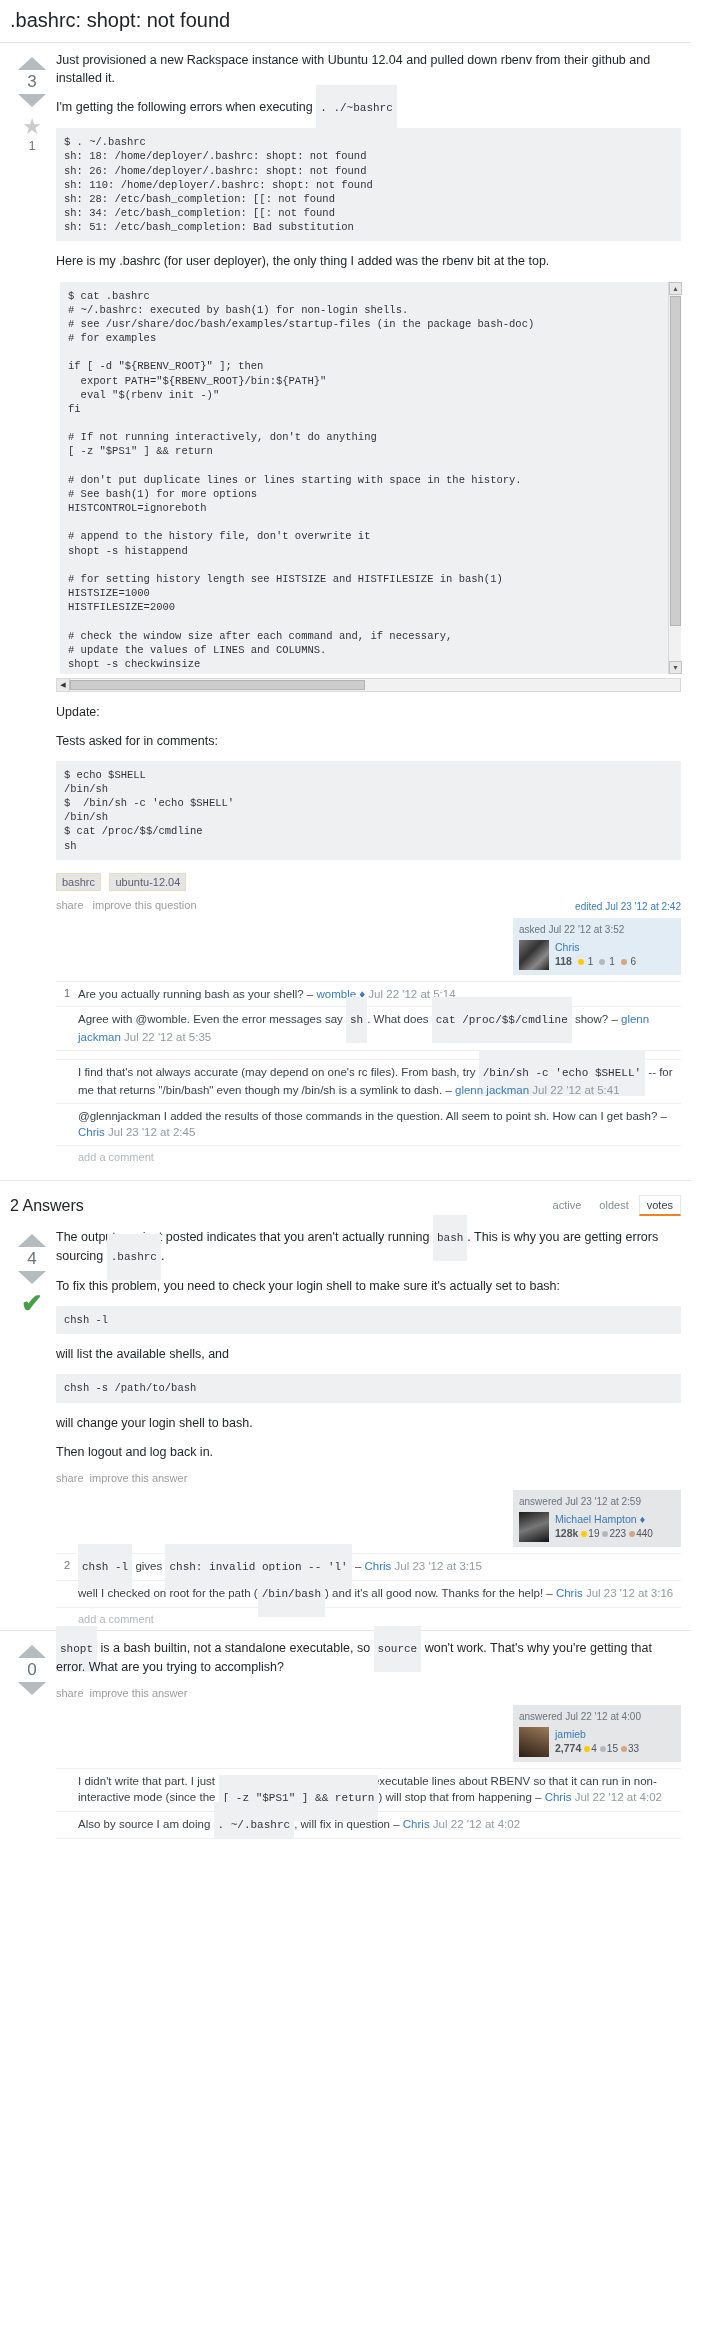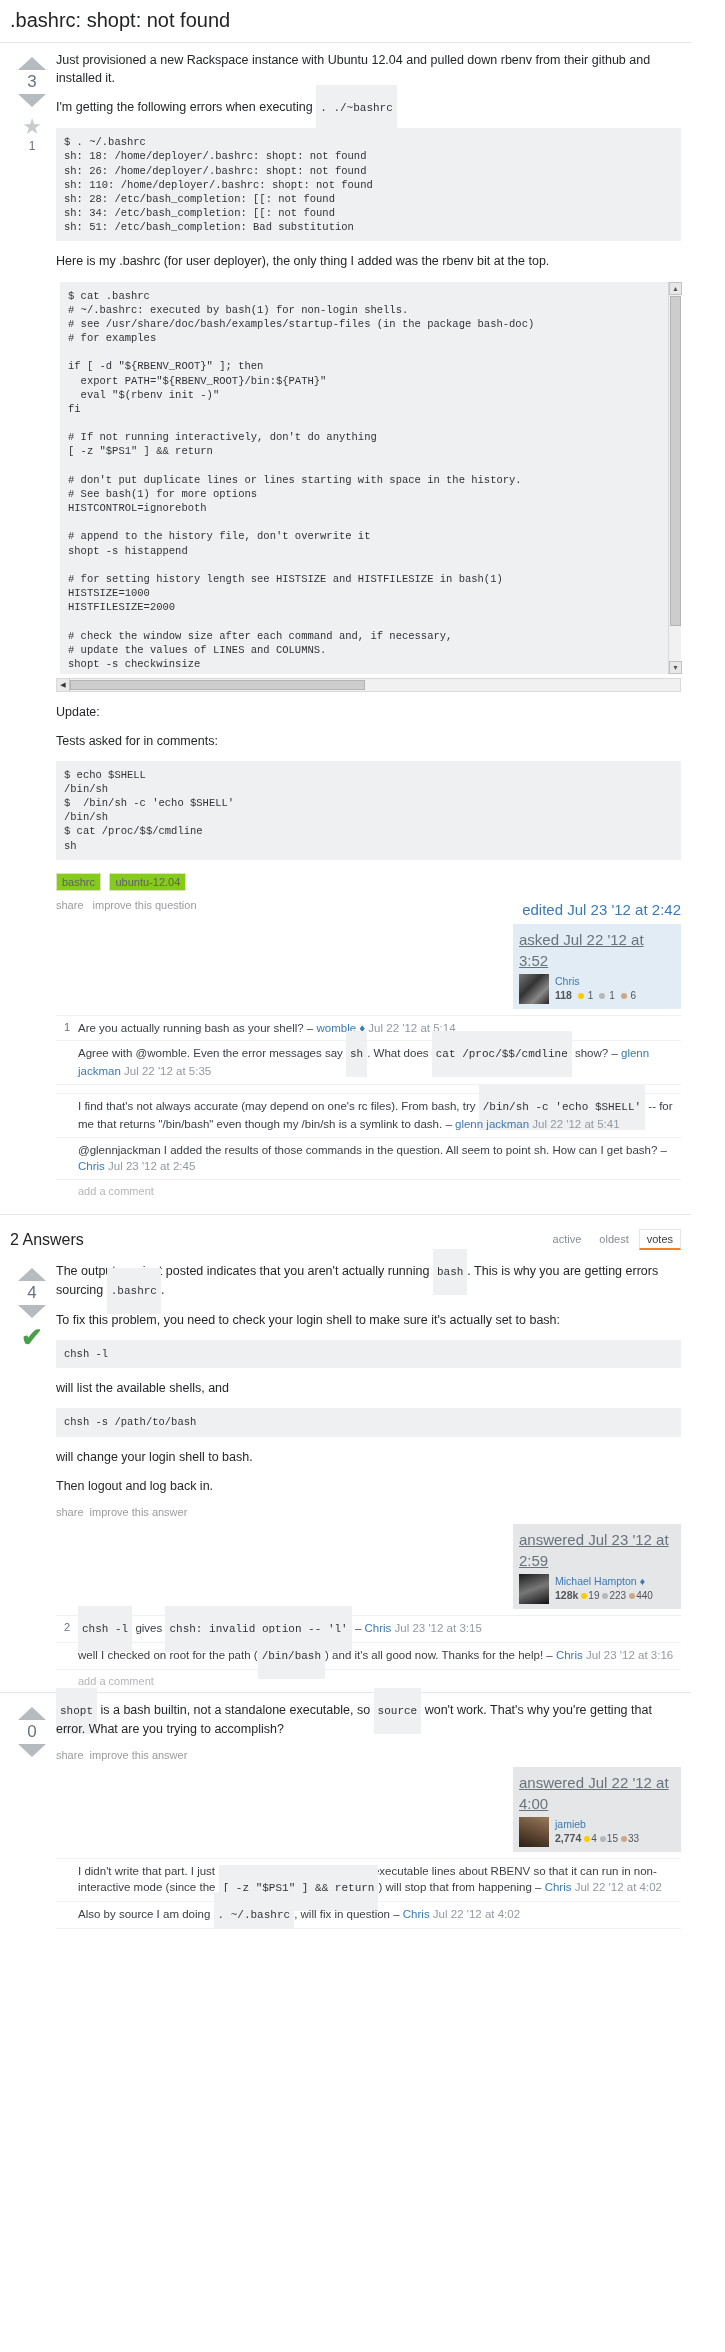--- a/index.html
+++ b/index.html
@@ -145,56 +145,56 @@
   .hscroll .btn-l {
     position: absolute; top: 0; left: 0; width: 13px; height: 12px;
     background: #e8e8e8; border-right: 1px solid #c2c2c2;
     font-size: 7px; text-align: center; line-height: 12px; color: #333;
   }
 
   
   .tags { margin: 12px 0 8px 0; }
   .tag {
     display: inline-block;
-    background: #84cc16;
+    background: #e5e5e5;
     border: 1px solid #e0e0c0;
     color: #60606a;
     font-size: 11px;
     padding: 2px 5px;
     margin-right: 4px;
     text-decoration: none;
   }
 
   .post-menu-row {
     display: flex;
     justify-content: space-between;
     align-items: flex-start;
     margin-top: 6px;
     margin-bottom: 6px;
   }
   .post-menu { font-size: 11px; color: #9a9c9e; }
   .post-menu a { color: #9a9c9e; text-decoration: none; margin-right: 6px; }
-  .edit-info { font-size: 15px; color: #3b7ab5; padding-top: 2px; }
+  .edit-info { font-size: 10px; color: #3b7ab5; padding-top: 2px; }
 
   .signature-row {
     display: flex;
     justify-content: flex-end;
     margin-top: 4px;
     margin-bottom: 6px;
   }
   .user-card {
     background: #e1ecf4;
     padding: 5px 6px;
     width: 168px;
     font-size: 10.5px;
     color: #50565a;
     line-height: 1.4;
   }
   .user-card.answered { background: #e4e6e8; }
-  .user-action { color: #6a737c; font-size: 15px; margin-bottom: 3px; text-decoration: underline; }
+  .user-action { color: #6a737c; font-size: 10px; margin-bottom: 3px; }
   .ucard-body { display: flex; }
   .avatar {
     width: 30px; height: 30px; flex: 0 0 30px;
     margin-right: 6px;
     background: #4a4a4a;
     background-image:
       linear-gradient(135deg, #777 0%, #333 40%, #888 70%, #222 100%);
   }
   .avatar.a2 { background-image: linear-gradient(160deg,#1a1a1a 0%,#777 50%,#111 100%); }
   .avatar.a3 { background-image: linear-gradient(200deg,#9a7a5a 0%,#5d4632 55%,#2c1f14 100%); }

